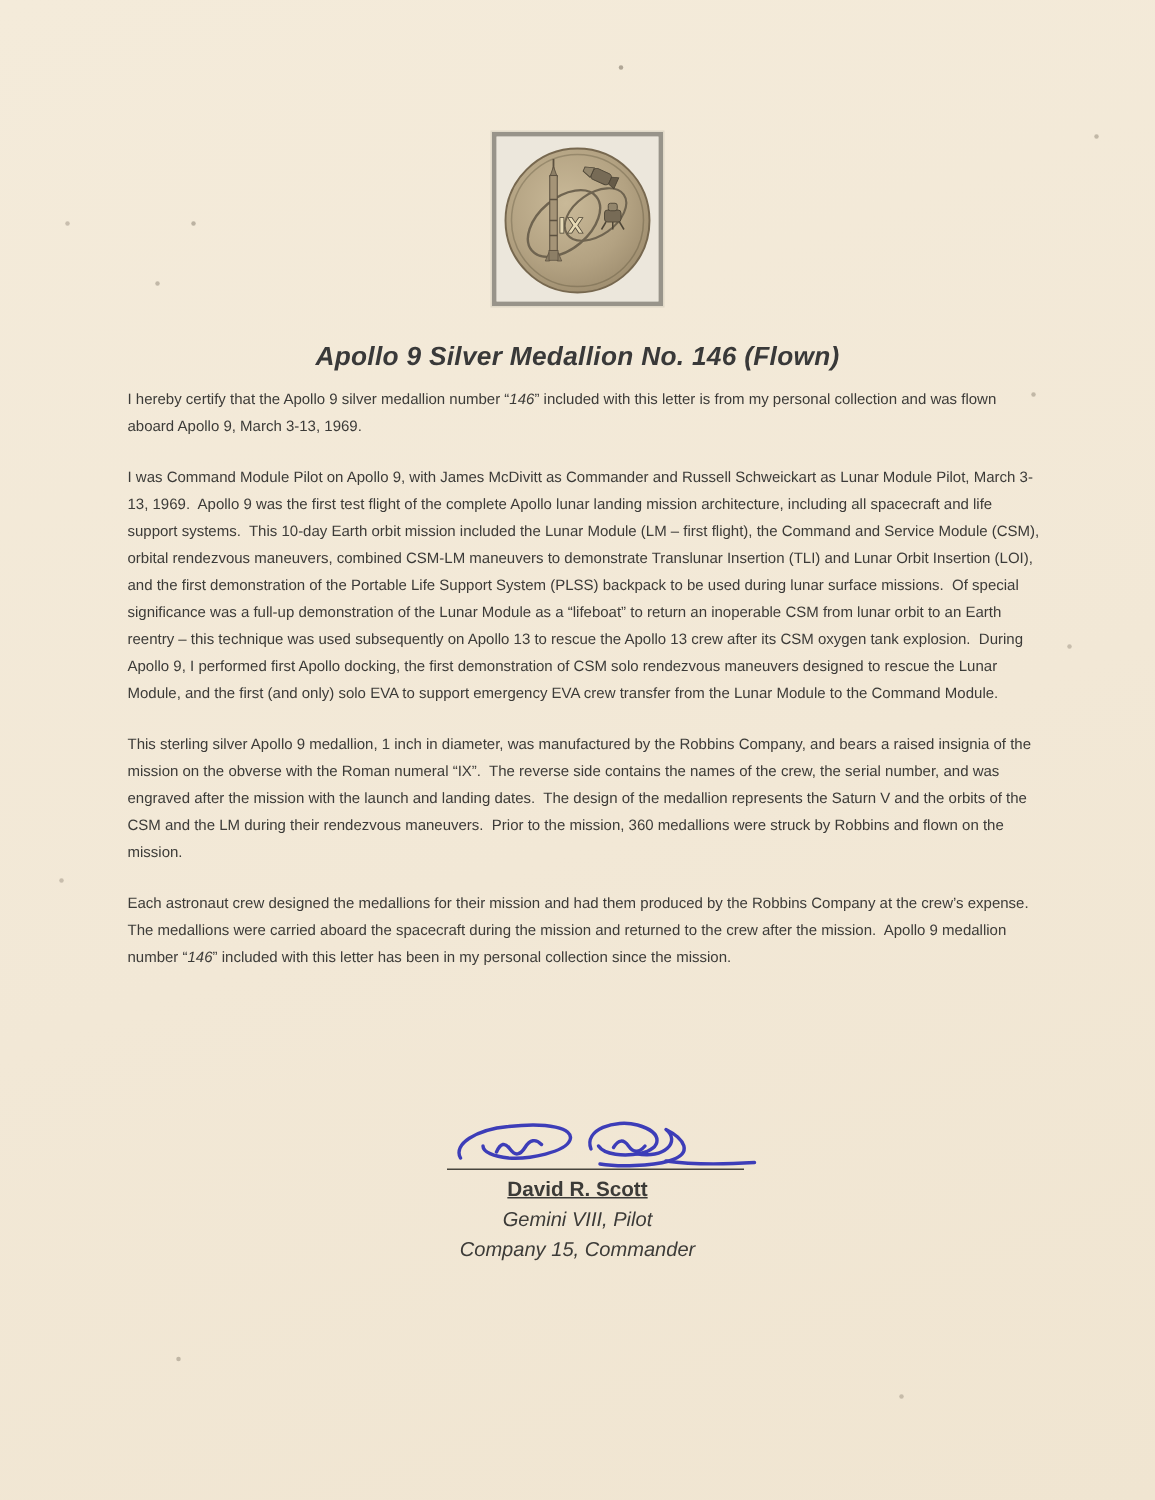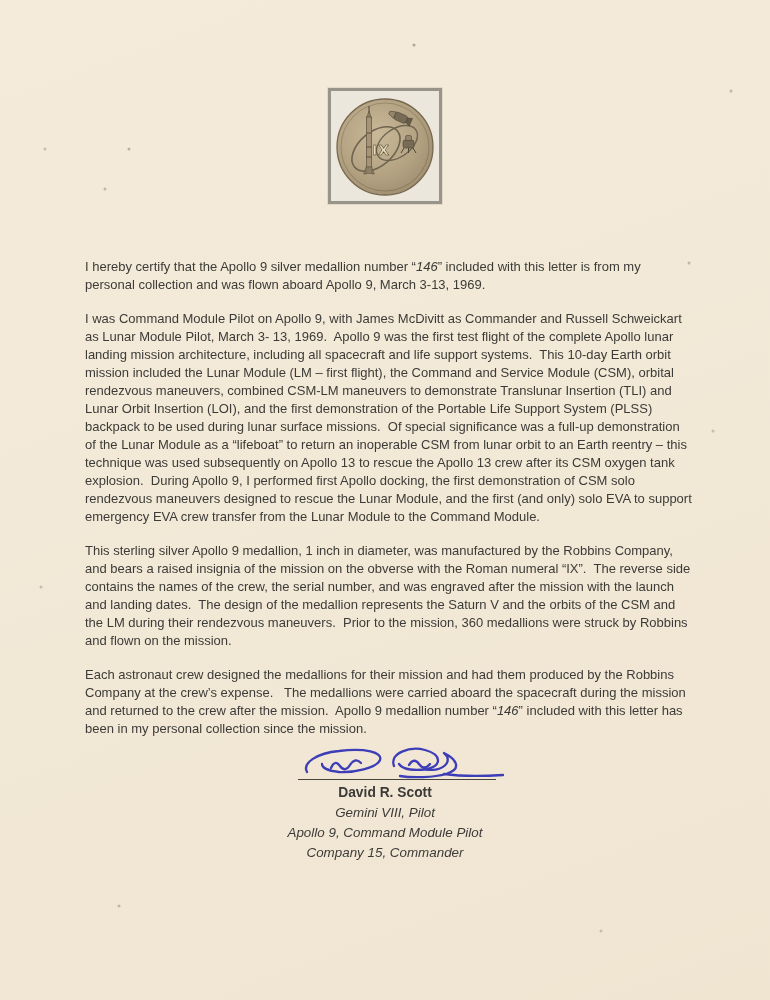--- a/index.html
+++ b/index.html
@@ -41,42 +41,42 @@
     position:absolute; top:227px; left:0; width:770px;
     text-align:center;
     font-style:italic; font-weight:bold;
     font-size:17.5px; color:#393939;
     letter-spacing:.2px;
     margin:0;
   }
   .letter-body {
     position:absolute; top:258px; left:85px;
     width:608px;
-    font-size:13px; line-height:18px;
+    font-size:10px; line-height:18px;
     color:#3c3b38;
     text-align:left;
   }
   .para { margin:0 0 16px 0; white-space:pre-wrap; }
   .para .it { font-style:italic; }
   .signature-svg {
     position:absolute; top:742px; left:293px;
     width:215px; height:42px;
   }
   .sig-rule {
     position:absolute; top:779px; left:298px;
     width:198px; height:0;
     border-top:1.5px solid #47443d;
   }
   .signatory {
     position:absolute; top:783px; left:0; width:770px;
     text-align:center;
     color:#3c3b38;
   }
   .signatory-name {
-    font-weight:bold; font-size:13.8px; line-height:20px; margin:0;
+    font-weight:bold; font-size:13.8px; line-height:20px; margin:0;text-decoration:underline;
   }
   .signatory-title {
     font-size:13.4px; line-height:20px; margin:0;font-style:italic;
   }
 </style>
 </head>
 <body>
 
 <div class="paper">
 
@@ -117,20 +117,21 @@
         <rect x="2" y="2" width="11" height="8" rx="2" fill="#776b56" stroke="#4e4637" stroke-width="0.6"></rect>
         <rect x="4.5" y="-2.5" width="6" height="5" rx="1.5" fill="#93866c" stroke="#4e4637" stroke-width="0.6"></rect>
         <line x1="3" y1="10" x2="0" y2="15" stroke="#4e4637" stroke-width="1"></line>
         <line x1="12" y1="10" x2="15" y2="15" stroke="#4e4637" stroke-width="1"></line>
         <line x1="7.5" y1="10" x2="7.5" y2="15" stroke="#4e4637" stroke-width="1"></line>
       </g>
       <text x="50" y="64" text-anchor="middle" font-family="DejaVu Sans, sans-serif" font-size="14" font-weight="bold" letter-spacing="1" fill="#e6d9b5" stroke="#4e4637" stroke-width="0.5">IX</text>
     </svg>
   </div>
 
+  <h1 class="page-title">Apollo 9 Silver Medallion No. 146 (Flown)</h1>
 
   <div class="letter-body">
       <p class="para"><span>I hereby certify that the Apollo 9 silver medallion number “</span><span class="it">146</span><span>” included with this letter is from my personal collection and was flown aboard Apollo 9, March 3-13, 1969.</span></p>
       <p class="para"><span>I was Command Module Pilot on Apollo 9, with James McDivitt as Commander and Russell Schweickart as Lunar Module Pilot, March 3- 13, 1969.  Apollo 9 was the first test flight of the complete Apollo lunar landing mission architecture, including all spacecraft and life support systems.  This 10-day Earth orbit mission included the Lunar Module (LM – first flight), the Command and Service Module (CSM), orbital rendezvous maneuvers, combined CSM-LM maneuvers to demonstrate Translunar Insertion (TLI) and Lunar Orbit Insertion (LOI), and the first demonstration of the Portable Life Support System (PLSS) backpack to be used during lunar surface missions.  Of special significance was a full-up demonstration of the Lunar Module as a “lifeboat” to return an inoperable CSM from lunar orbit to an Earth reentry – this technique was used subsequently on Apollo 13 to rescue the Apollo 13 crew after its CSM oxygen tank explosion.  During Apollo 9, I performed first Apollo docking, the first demonstration of CSM solo rendezvous maneuvers designed to rescue the Lunar Module, and the first (and only) solo EVA to support emergency EVA crew transfer from the Lunar Module to the Command Module.</span></p>
       <p class="para"><span>This sterling silver Apollo 9 medallion, 1 inch in diameter, was manufactured by the Robbins Company, and bears a raised insignia of the mission on the obverse with the Roman numeral “IX”.  The reverse side contains the names of the crew, the serial number, and was engraved after the mission with the launch and landing dates.  The design of the medallion represents the Saturn V and the orbits of the CSM and the LM during their rendezvous maneuvers.  Prior to the mission, 360 medallions were struck by Robbins and flown on the mission.</span></p>
       <p class="para"><span>Each astronaut crew designed the medallions for their mission and had them produced by the Robbins Company at the crew’s expense.   The medallions were carried aboard the spacecraft during the mission and returned to the crew after the mission.  Apollo 9 medallion number “</span><span class="it">146</span><span>” included with this letter has been in my personal collection since the mission.</span></p>
     </div>
 
   <svg class="signature-svg" viewBox="0 0 215 42" xmlns="http://www.w3.org/2000/svg">
     <g fill="none" stroke="#3d3db8" stroke-width="2.3" stroke-linecap="round" stroke-linejoin="round">
@@ -140,17 +141,16 @@
       <path d="M116,23 q5,-8 10,-1 t11,0"></path>
       <path d="M131,27 C150,31 161,19 151,11 C163,17 170,27 153,32 C141,35.5 119,36 107,34"></path>
       <path d="M151,32 C172,35 194,34 210,33"></path>
     </g>
   </svg>
   <div class="sig-rule"></div>
 
   <div class="signatory">
     <p class="signatory-name">David R. Scott</p>
     <p class="signatory-title">Gemini VIII, Pilot</p>
-    <p class="signatory-title">Apollo 9, Command Module Pilot</p>
     <p class="signatory-title">Company 15, Commander</p>
   </div>
 
 </div>
 
 </body></html>

